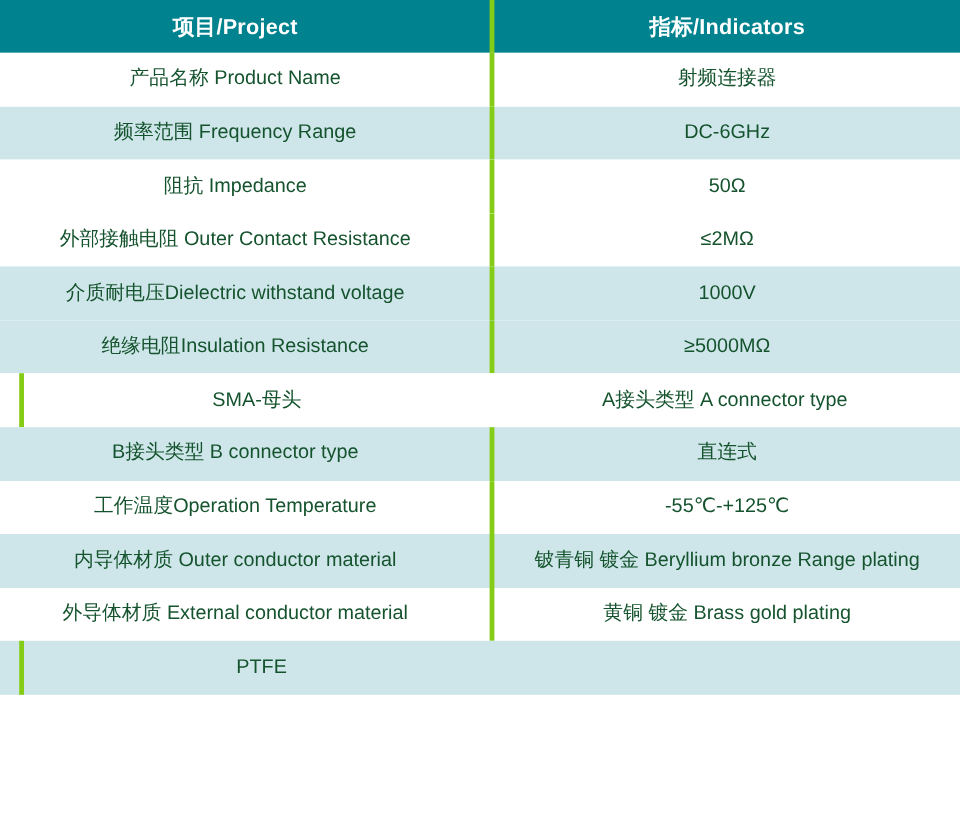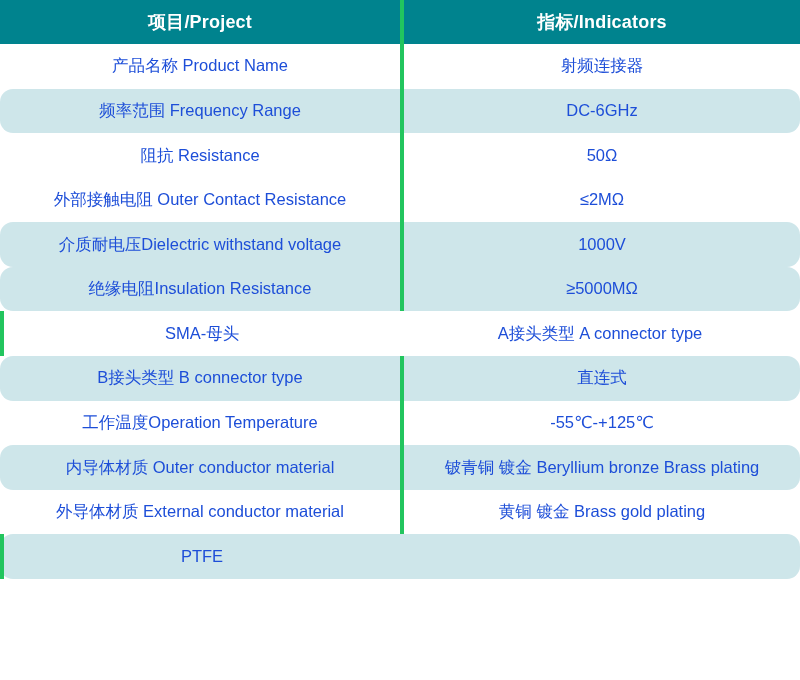--- a/index.html
+++ b/index.html
@@ -32,35 +32,35 @@
     font-weight: bold;
     letter-spacing: 0.2px;
   }
   .row {
     flex: 1 1 auto;
     display: flex;
     background: #ffffff;
   }
   .row.alt {
     background: #CEE6EA;
-    border-radius: 13px;
   }
   .cell {
     width: 50%;
     display: flex;
     align-items: center;
     justify-content: center;
-    color: #1d4ed8;
+    color: #14532d;
     font-size: 16.5px;
     text-align: center;
     line-height: 1.2;
   }
   .cell.indicator, .header-cell.indicator {
-    border-left: 4px solid #22c55e;
+    border-left: 4px solid #84cc16;
     box-sizing: border-box;
+    margin-left: 16px;
   }
 </style>
 </head>
 <body>
 
 <div class="spec-table">
 
   <div class="header-row">
     <div class="header-cell project">项目/Project</div>
     <div class="header-cell indicator">指标/Indicators</div>
@@ -70,21 +70,21 @@
     <div class="cell project">产品名称 Product Name</div>
     <div class="cell indicator">射频连接器</div>
   </div>
 
   <div class="row alt">
     <div class="cell project">频率范围 Frequency Range</div>
     <div class="cell indicator">DC-6GHz</div>
   </div>
 
   <div class="row">
-    <div class="cell project">阻抗 Resistance</div>
+    <div class="cell project">阻抗 Impedance</div>
     <div class="cell indicator">50Ω</div>
   </div>
 
 
   <div class="row">
     <div class="cell project">外部接触电阻 Outer Contact Resistance</div>
     <div class="cell indicator">≤2MΩ</div>
   </div>
 
   <div class="row alt">
@@ -108,21 +108,21 @@
     <div class="cell indicator">直连式</div>
   </div>
 
   <div class="row">
     <div class="cell project">工作温度Operation Temperature</div>
     <div class="cell indicator">-55℃-+125℃</div>
   </div>
 
   <div class="row alt">
     <div class="cell project">内导体材质 Outer conductor material</div>
-    <div class="cell indicator">铍青铜 镀金 Beryllium bronze Brass plating</div>
+    <div class="cell indicator">铍青铜 镀金 Beryllium bronze Range plating</div>
   </div>
 
   <div class="row">
     <div class="cell project">外导体材质 External conductor material</div>
     <div class="cell indicator">黄铜 镀金 Brass gold plating</div>
   </div>
 
   <div class="row alt">
     <div class="cell indicator">PTFE</div>
   </div>

